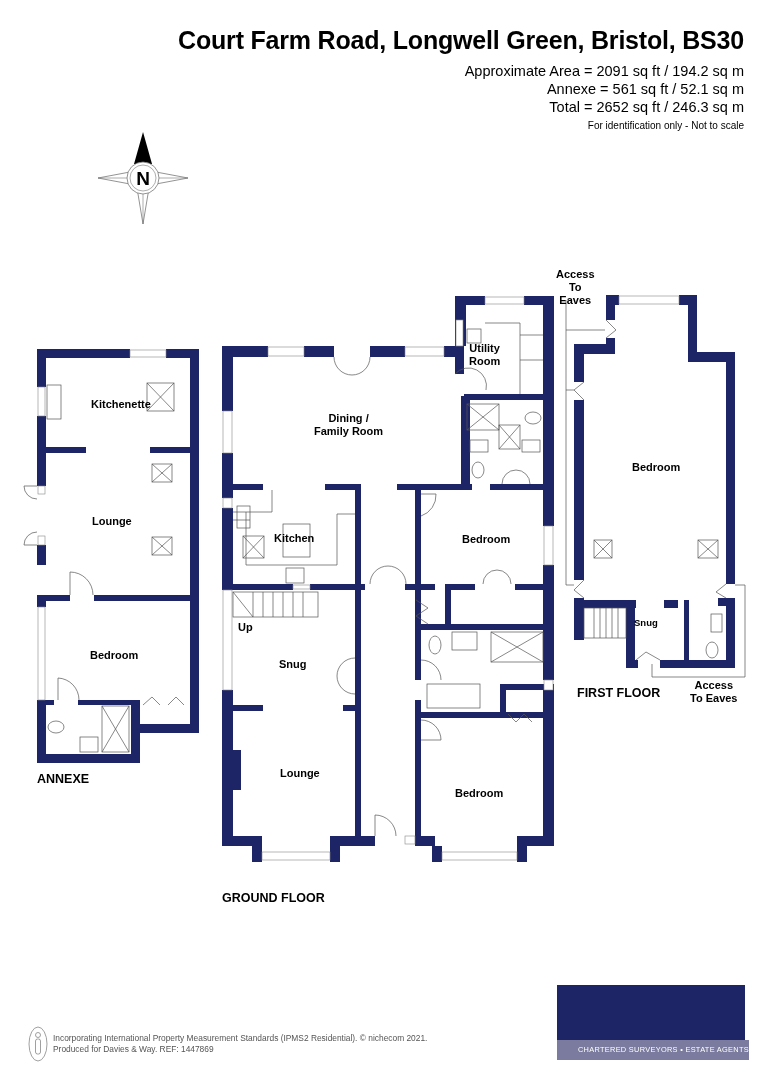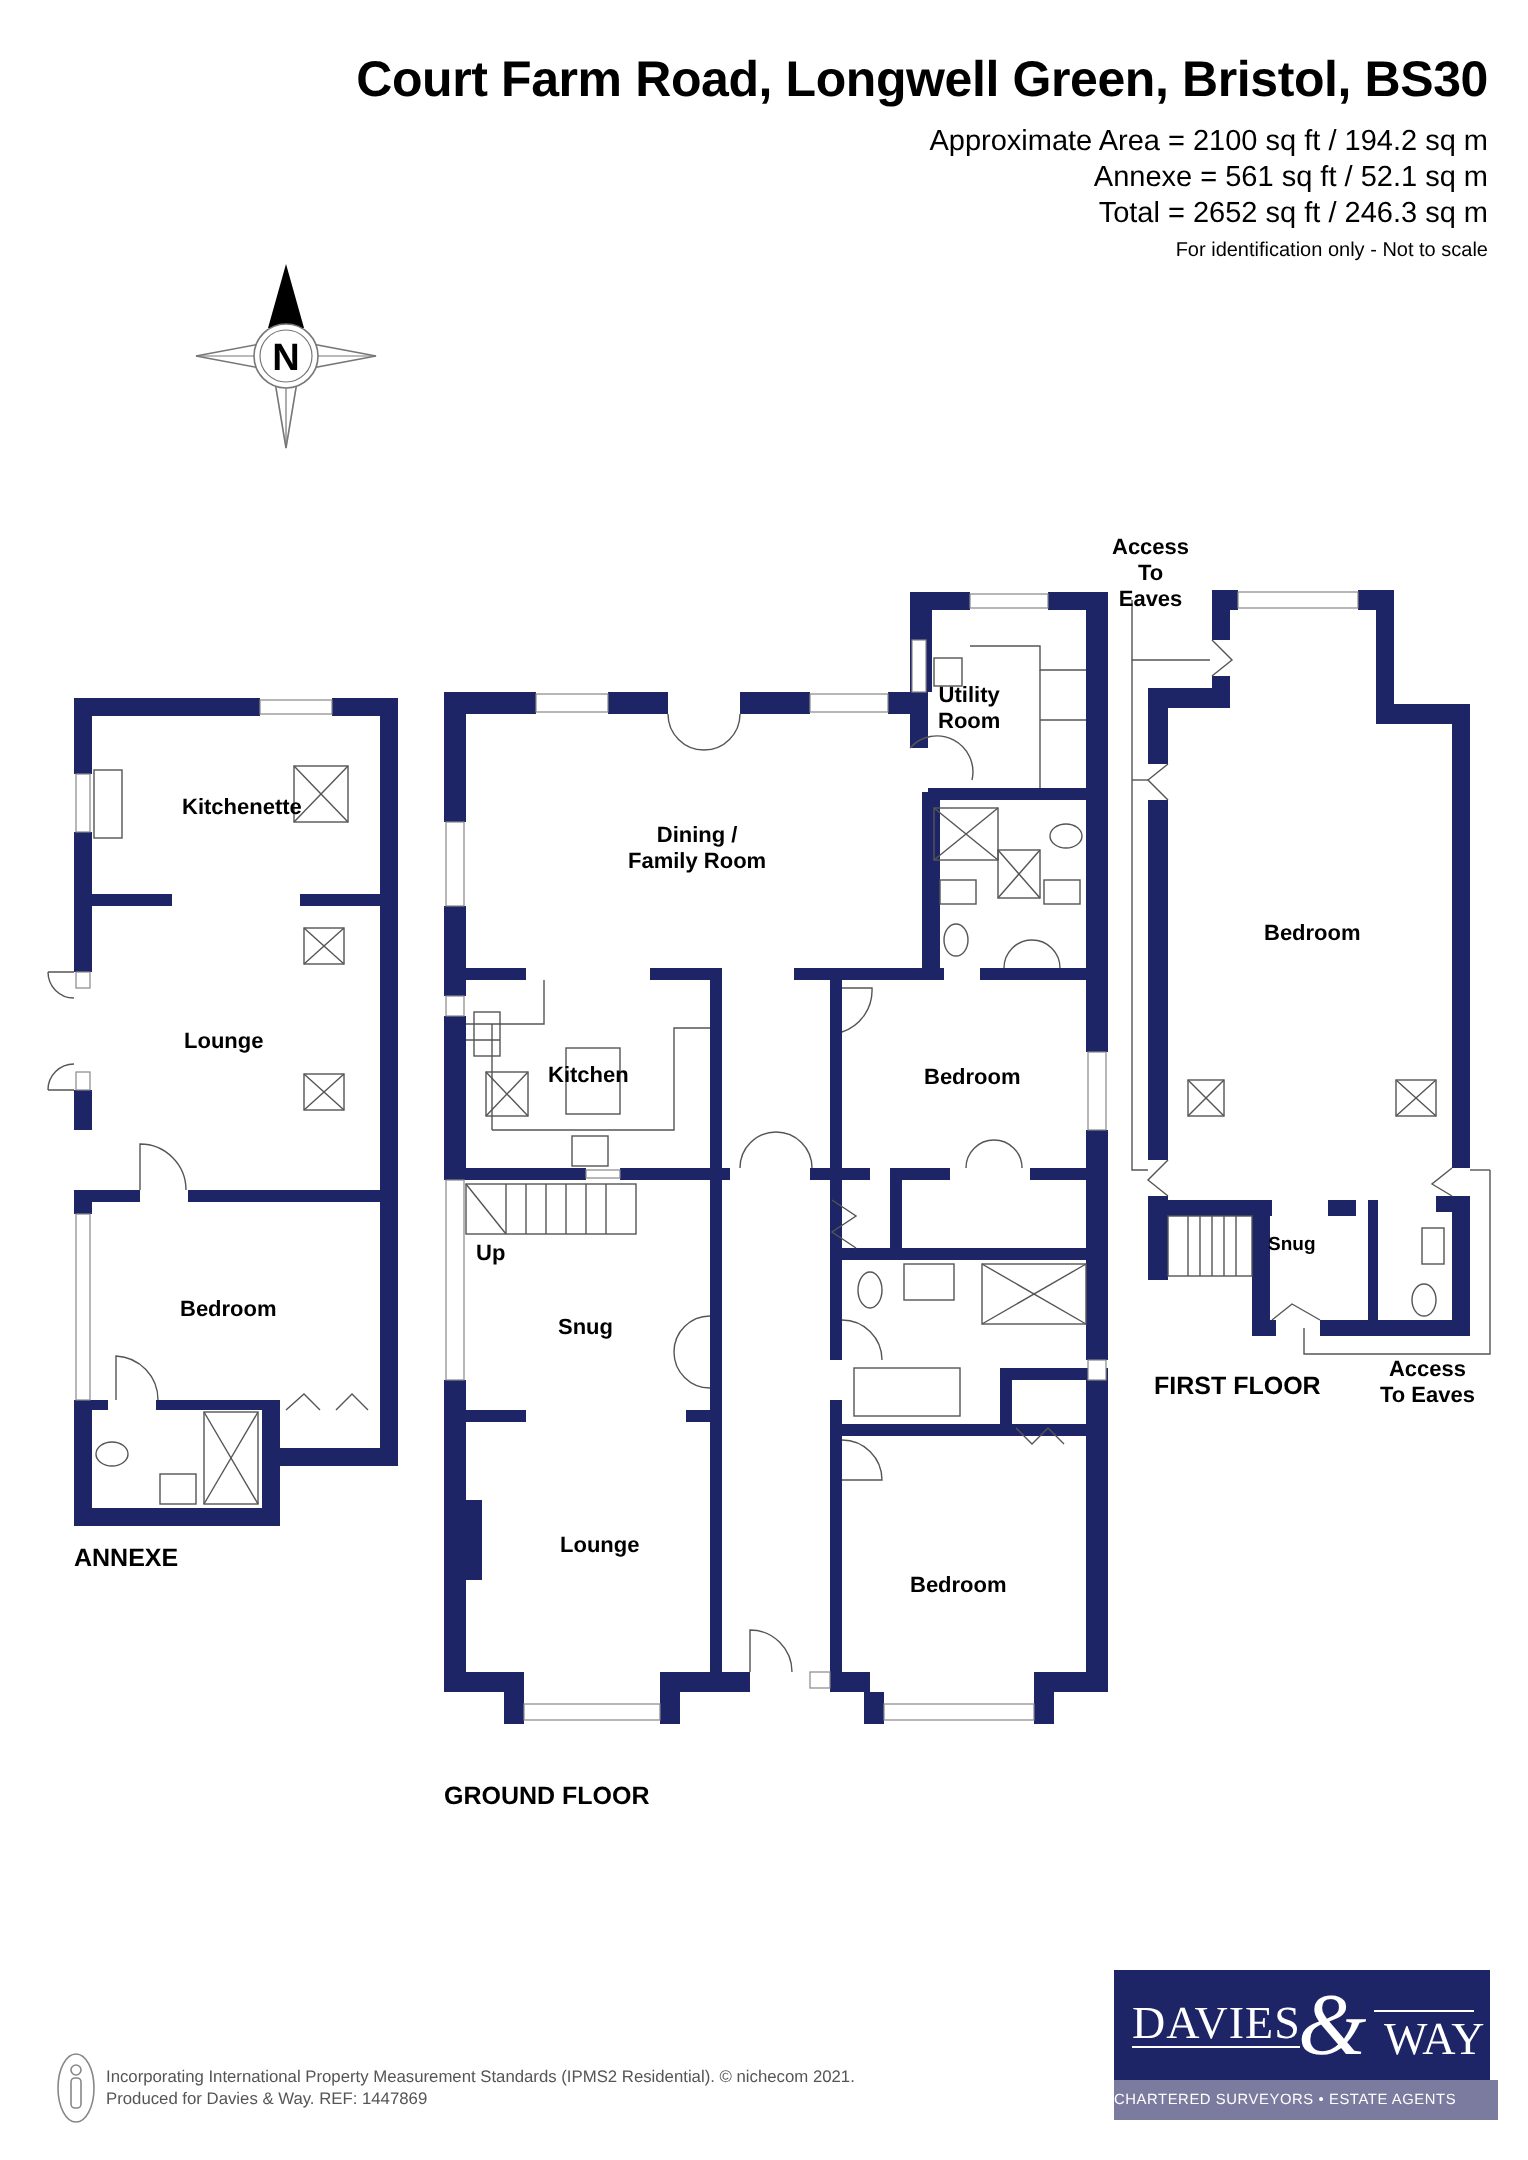--- a/index.html
+++ b/index.html
@@ -13,28 +13,28 @@
   .floor-label { position:absolute; font-weight:bold; font-size:12.5px; white-space:nowrap; }
   .footer-icon { position:absolute; left:28px; top:1026px; width:20px; height:36px; }
   .footer-text { position:absolute; left:53px; top:1033px; font-size:8.4px; line-height:11px; color:#555; white-space:nowrap; }
   .logo { position:absolute; left:557px; top:985px; width:188px; height:75px; background:#1e2566; }
   .logo-top { position:absolute; left:0; top:0; width:188px; height:55px; }
   .logo-davies { position:absolute; left:9px; top:14px; font-family:"Liberation Serif", serif; color:#fff; font-size:23px; letter-spacing:0.5px; }
   .logo-amp { position:absolute; left:92px; top:2px; font-family:"Liberation Serif", serif; color:#fff; font-size:44px; font-style:italic; }
   .logo-way { position:absolute; left:135px; top:22px; font-family:"Liberation Serif", serif; color:#fff; font-size:23px; }
   .logo-line1 { position:absolute; left:9px; top:38px; width:84px; height:1px; background:#fff; }
   .logo-line2 { position:absolute; left:130px; top:20px; width:50px; height:1px; background:#fff; }
-  .logo-bottom { position:absolute; left:0; top:55px; width:192px; height:20px; background:#7a7b9e; color:#fff; font-size:7.4px; text-align:left; line-height:20px; letter-spacing:0.3px; }
+  .logo-bottom { position:absolute; left:0; top:55px; width:192px; height:20px; background:#7a7b9e; color:#fff; font-size:7.4px; text-align:right; line-height:20px; letter-spacing:0.3px; }
 </style>
 </head>
 <body>
 
 <div class="title">Court Farm Road, Longwell Green, Bristol, BS30</div>
 <div class="area-lines">
-  <div>Approximate Area = 2100 sq ft / 194.2 sq m</div>
+  <div>Approximate Area = 2091 sq ft / 194.2 sq m</div>
   <div>Annexe = 561 sq ft / 52.1 sq m</div>
   <div>Total = 2652 sq ft / 246.3 sq m</div>
   <div class="area-note">For identification only - Not to scale</div>
 </div>
 
 <svg class="compass" viewBox="0 0 94 96">
   <polygon points="47,2 56,34 38,34" fill="#000"></polygon>
   <polygon points="47,94 53,58 41,58" fill="none" stroke="#777" stroke-width="0.8"></polygon>
   <polygon points="2,48 34,42 34,54" fill="none" stroke="#777" stroke-width="0.8"></polygon>
   <polygon points="92,48 60,42 60,54" fill="none" stroke="#777" stroke-width="0.8"></polygon>
@@ -310,21 +310,14 @@
   <ellipse cx="10" cy="18" rx="9" ry="17" fill="none" stroke="#888" stroke-width="0.8"></ellipse>
   <circle cx="10" cy="9" r="2.5" fill="none" stroke="#888" stroke-width="0.8"></circle>
   <rect x="7.5" y="13" width="5" height="15" rx="2" fill="none" stroke="#888" stroke-width="0.8"></rect>
 </svg>
 <div class="footer-text">
   <div>Incorporating International Property Measurement Standards (IPMS2 Residential).   © nichecom 2021.</div>
   <div>Produced for Davies &amp; Way.   REF:  1447869</div>
 </div>
 
 <div class="logo">
-  <div class="logo-top">
-    <span class="logo-davies">DAVIES</span>
-    <div class="logo-line1"></div>
-    <span class="logo-amp">&amp;</span>
-    <div class="logo-line2"></div>
-    <span class="logo-way">WAY</span>
-  </div>
   <div class="logo-bottom">CHARTERED SURVEYORS • ESTATE AGENTS</div>
 </div>
 
 </body></html>

